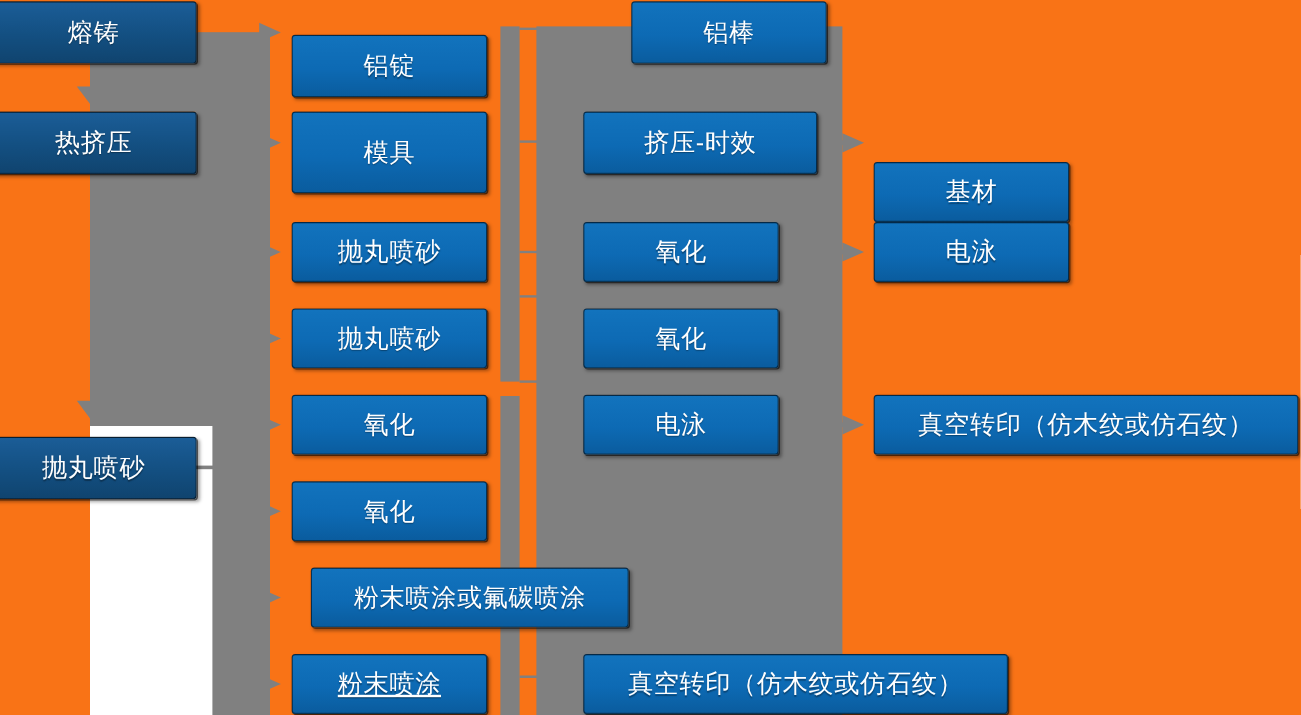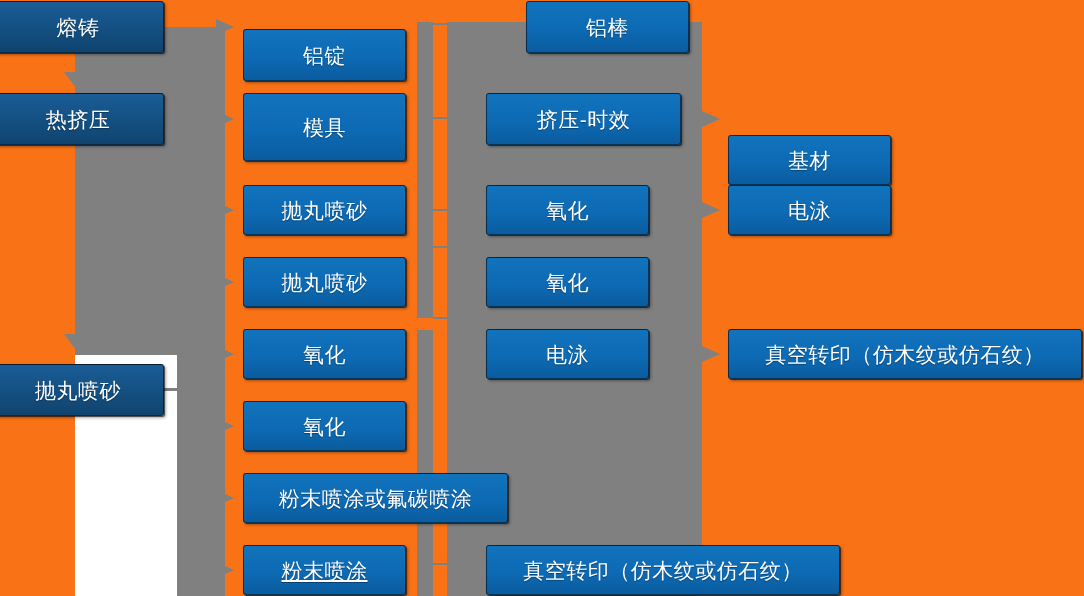--- a/index.html
+++ b/index.html
@@ -146,21 +146,21 @@
       </div>
       <div class="box bright" style="left: 243px; top: 257px; width: 163px; height: 50px;">
         <span class="lbl">抛丸喷砂</span>
       </div>
       <div class="box bright" style="left: 243px; top: 329px; width: 163px; height: 50px;">
         <span class="lbl">氧化</span>
       </div>
       <div class="box bright" style="left: 243px; top: 401px; width: 163px; height: 50px;">
         <span class="lbl">氧化</span>
       </div>
-      <div class="box bright" style="left: 243px; top: 473px; width: 265px; height: 50px;">
+      <div class="box bright" style="left: 259px; top: 473px; width: 265px; height: 50px;">
         <span class="lbl">粉末喷涂或氟碳喷涂</span>
       </div>
       <div class="box bright" style="left: 243px; top: 545px; width: 163px; height: 50px; text-decoration: underline;">
         <span class="lbl">粉末喷涂</span>
       </div>
       <div class="box bright" style="left: 486px; top: 1px; width: 163px; height: 52px; margin-left: 40px;">
         <span class="lbl">铝棒</span>
       </div>
       <div class="box bright" style="left: 486px; top: 93px; width: 195px; height: 52px;">
         <span class="lbl">挤压-时效</span>

